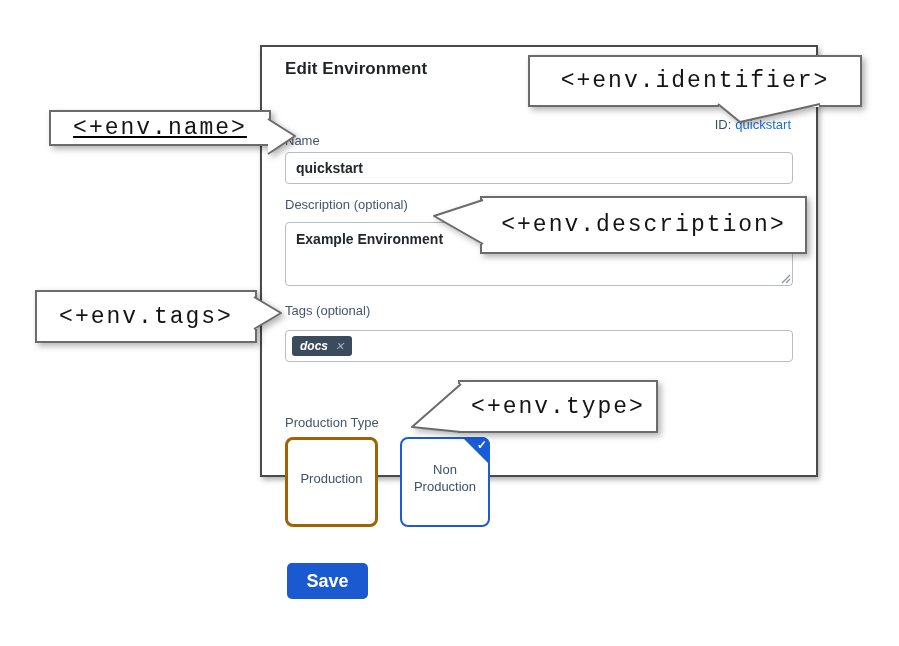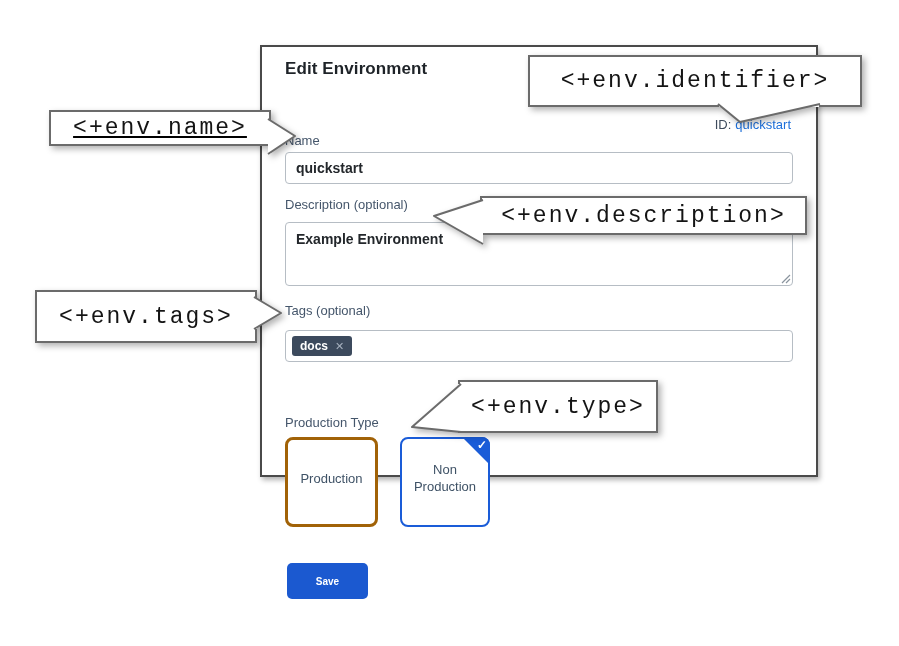--- a/index.html
+++ b/index.html
@@ -62,20 +62,21 @@
   }
   .resize-handle {
     position: absolute; right: 2px; bottom: 2px;
     width: 10px; height: 10px; cursor: nwse-resize;
   }
   .tags-box {
     position: absolute; left: 23px; top: 283px; width: 508px; height: 32px;
     border: 1px solid #b6bdc4; border-radius: 4px;
     background: #fff; display: flex; align-items: center; padding: 0 6px;
     cursor: text;
+    font-style: italic;
   }
   .tag-chip {
     display: inline-flex; align-items: center;
     background: #3c4a5d; color: #ffffff;
     border-radius: 3px; padding: 3px 8px;
     font-size: 12px; font-weight: 700; line-height: 14px;
   }
   .tag-chip .chip-close {
     margin-left: 7px; color: #a6b1bf; font-size: 11px; font-weight: 400;
     cursor: pointer;
@@ -104,42 +105,42 @@
   .card-check-corner span {
     position: absolute; top: 0px; right: 3px;
     color: #ffffff; font-size: 12px; font-weight: 700;
   }
   .save-btn {
     position: absolute; left: 25px; top: 516px;
     width: 81px; height: 36px;
     background: #1b59d0; color: #ffffff;
     border: none; border-radius: 5px;
     font-family: "Liberation Sans", sans-serif;
-    font-size: 10px; font-weight: 600;
+    font-size: 18px; font-weight: 600;
     cursor: pointer;
   }
 
   
   .callout {
     position: absolute; z-index: 3;
     background: #ffffff;
     border: 2px solid #6b6b6b;
     display: flex; align-items: center; justify-content: center;
     filter: drop-shadow(3px 3px 3px rgba(0,0,0,0.30));
     text-align: right;
   }
   .callout .co-text {
     font-family: "Liberation Mono", "DejaVu Sans Mono", monospace;
     font-size: 23px; letter-spacing: 2px; color: #141414;
     white-space: nowrap;
   }
   .co-name  { left: 49px;  top: 110px; width: 222px; height: 36px; text-decoration: underline; }
   .co-tags  { left: 35px;  top: 290px; width: 222px; height: 53px; }
   .co-ident { left: 528px; top: 55px;  width: 334px; height: 52px; }
-  .co-desc  { left: 480px; top: 196px; width: 327px; height: 39px; }
+  .co-desc  { left: 480px; top: 196px; width: 327px; height: 58px; }
   .co-type  { left: 458px; top: 380px; width: 200px; height: 53px; }
   .tail { position: absolute; overflow: visible; }
   .tail-right { left: calc(100% - 1px); top: 6px; }
   .tail-left  { right: calc(100% - 1px); top: 0px; }
   .tail-bottom { top: calc(100% - 1px); }
 </style>
 </head>
 <body>
 
 <div class="stage">

